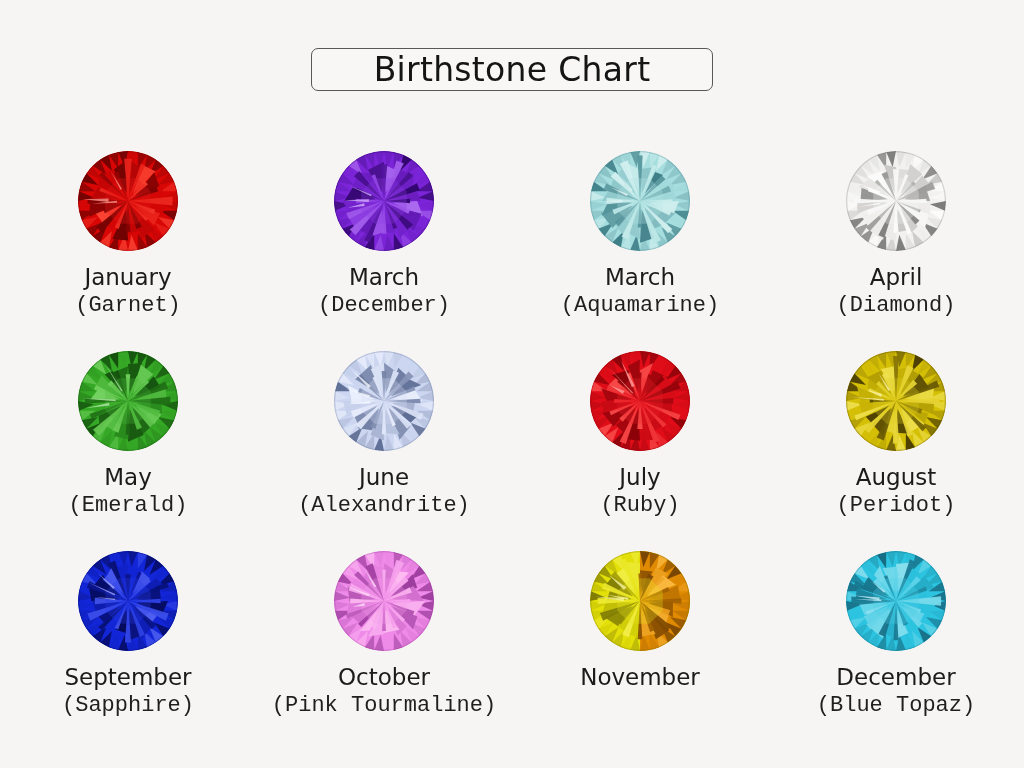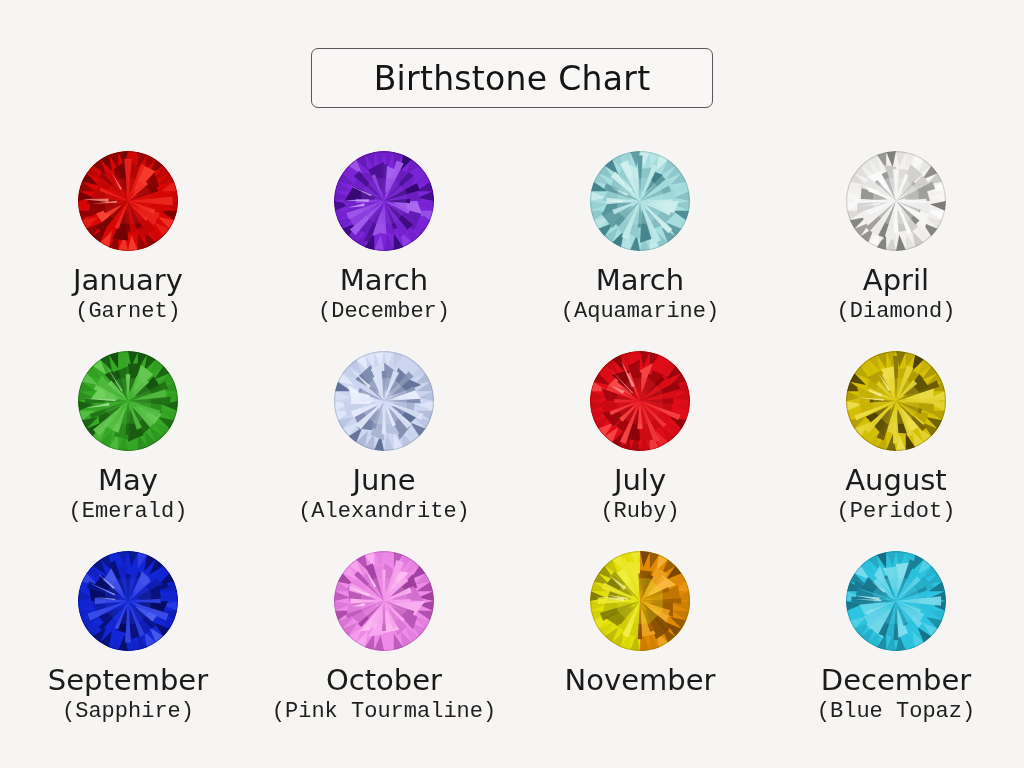--- a/index.html
+++ b/index.html
@@ -18,21 +18,21 @@
     width: 1024px;
     height: 768px;
     position: relative;
   }
   
   .title-box {
     position: absolute;
     left: 311px;
     top: 48px;
     width: 402px;
-    height: 60px;
+    height: 43px;
     border: 1.4px solid #58585a;
     border-radius: 7px;
     background: #f8f7f6;
     display: flex;
     align-items: center;
     justify-content: center;
     box-sizing: border-box;
   }
   .title-text {
     font-family: "DejaVu Sans", sans-serif;
@@ -67,21 +67,21 @@
     line-height: 0;
   }
   .gem-wrap svg {
     display: block;
     width: 104px;
     height: 104px;
   }
   .month-label {
     margin-top: 12px;
     font-family: "DejaVu Sans", sans-serif;
-    font-size: 29px;
+    font-size: 23px;
     font-weight: 400;
     color: #1b1b1b;
     line-height: 1.05;
     white-space: nowrap;
   }
   .stone-label {
     margin-top: 5px;
     font-family: Liberation Mono, monospace;
     font-size: 22px;
     font-weight: 400;

